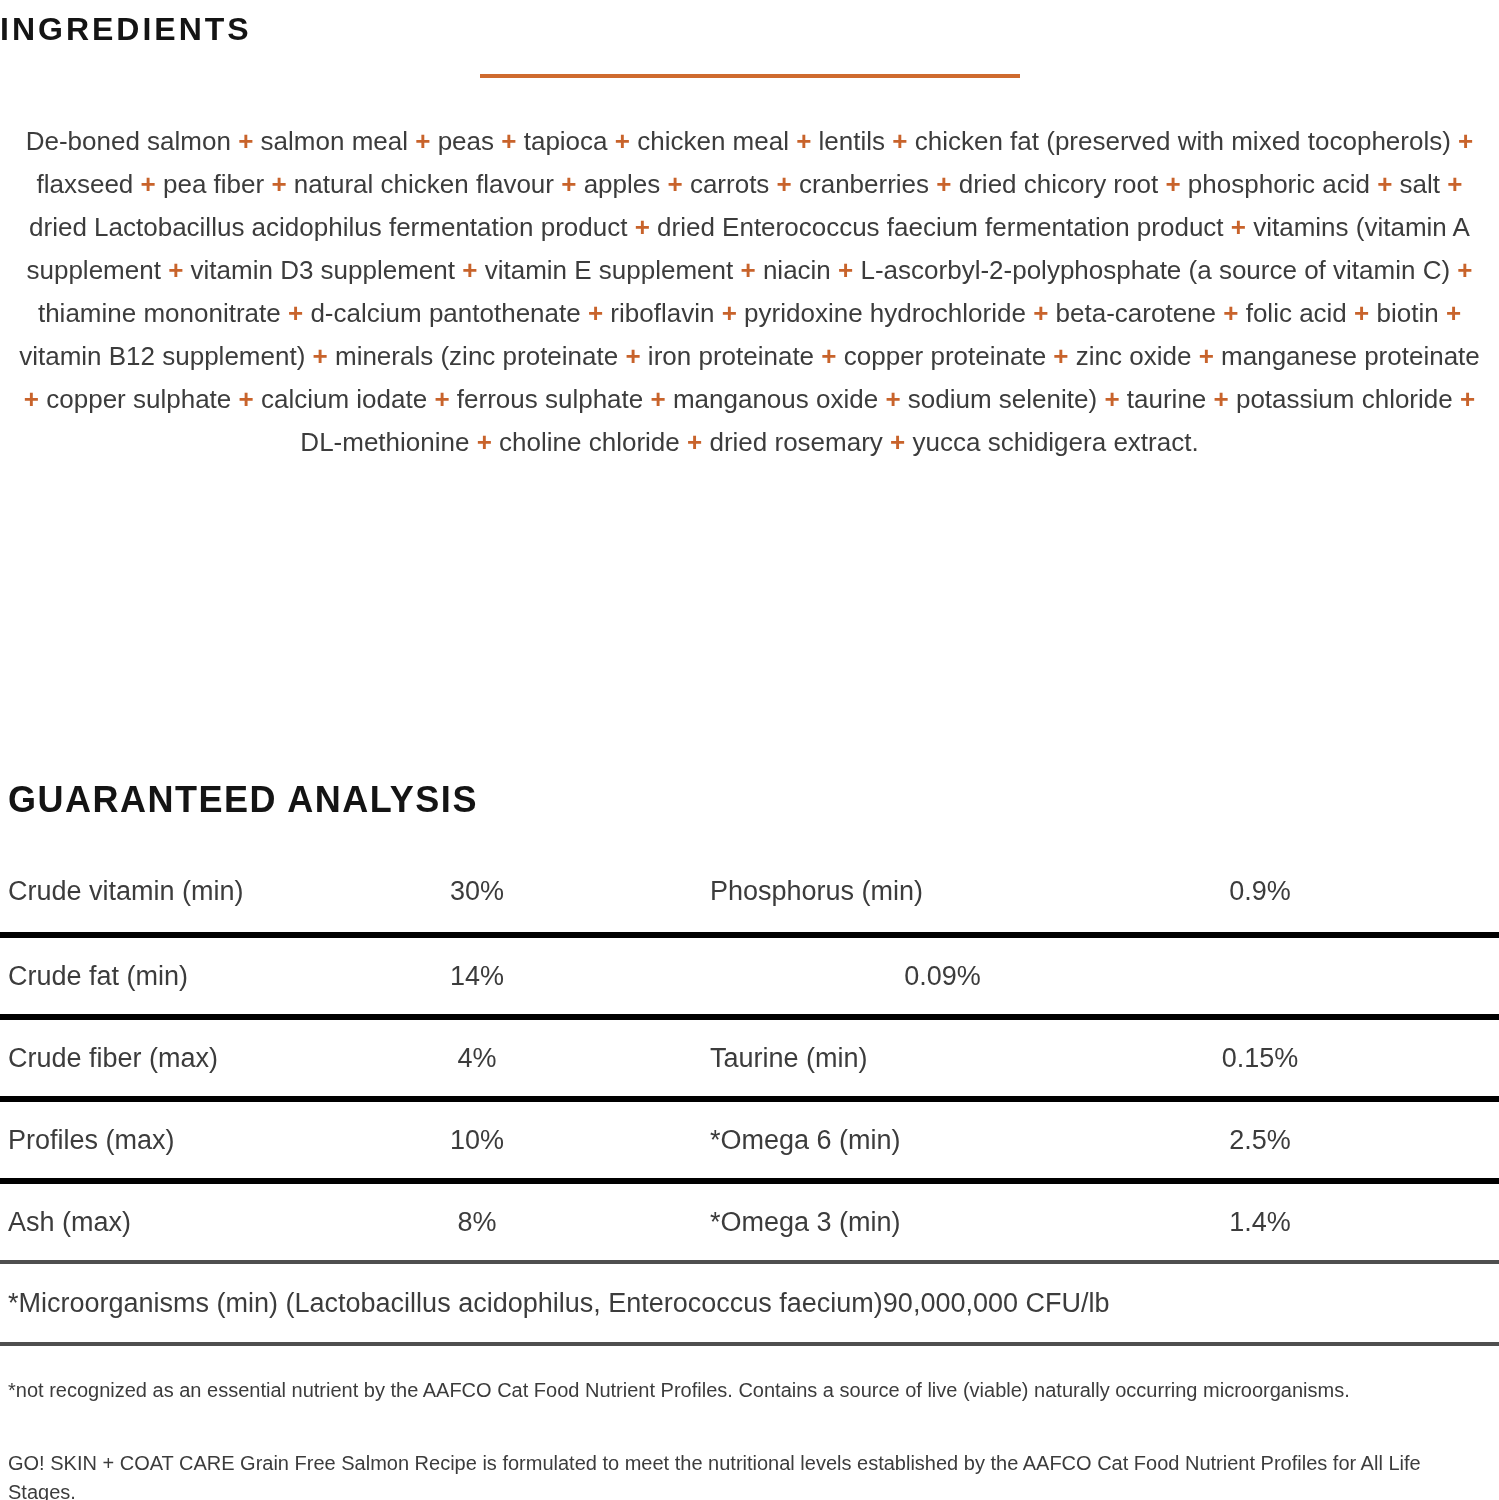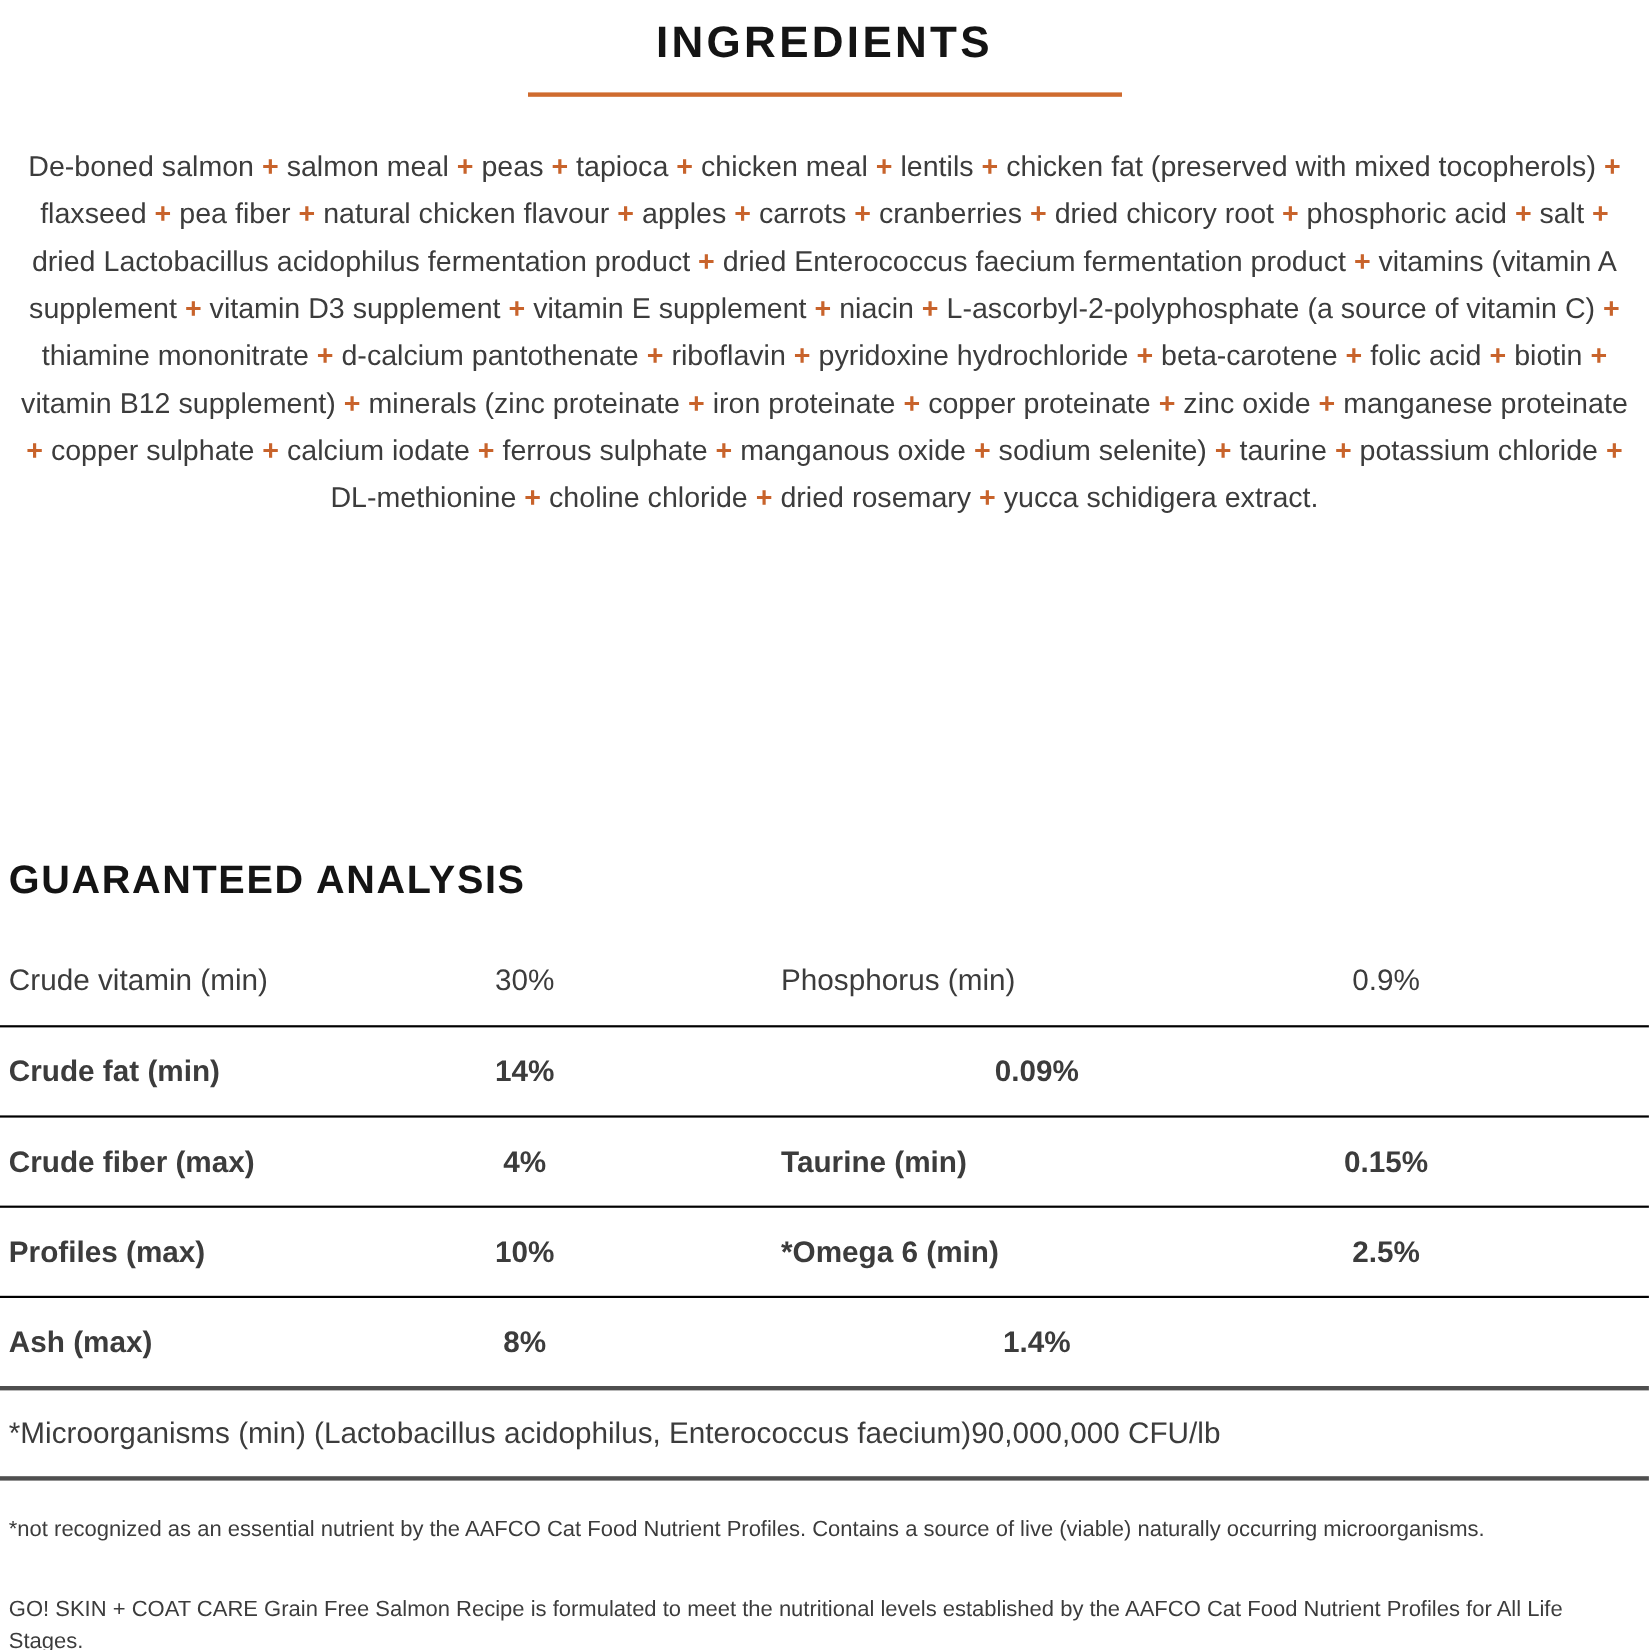--- a/index.html
+++ b/index.html
@@ -8,23 +8,23 @@
     width: 1499px;
     height: 1500px;
     background: #ffffff;
     font-family: "Liberation Sans", sans-serif;
     color: #3c3c3c;
     overflow: hidden;
   }
   
   .ing-title {
     margin: 0;
-    padding-top: 15px;
-    text-align: center;
-    font-size: 40px;
+    padding-top: 5px;
+    text-align: left;
+    font-size: 32px;
     line-height: 48px;
     font-weight: bold;
     letter-spacing: 3px;
     color: #141414;
   }
   .rule {
     width: 540px;
     height: 4px;
     margin: 21px auto 0;
   }
@@ -54,21 +54,21 @@
   }
   .ga-table { margin-top: 28px; }
   .ga-row {
     display: grid;
     grid-template-columns: 392px 170px 148px 465px 170px 154px;
     align-items: center;
     height: 82px;
     box-sizing: border-box;
     font-size: 27px;
   }
-  .ga-row + .ga-row { border-top: 2px solid #000000; font-weight: bold; }
+  .ga-row + .ga-row { border-top: 6px solid #000000; }
   .ga-row .label-left { padding-left: 8px; }
   .ga-row .value { text-align: center; }
   .ga-micro {
     display: flex;
     justify-content: flex-start;
     align-items: center;
     height: 78px;
     border-top: 4px solid #4f4f4f;
     border-bottom: 4px solid #4f4f4f;
     padding-left: 8px;
@@ -126,20 +126,21 @@
           <span class="value">10%</span>
           <span class="spacer"></span>
           <span class="label">*Omega 6 (min)</span>
           <span class="value">2.5%</span>
           <span class="spacer"></span>
         </div>
         <div class="ga-row">
           <span class="label label-left">Ash (max)</span>
           <span class="value">8%</span>
           <span class="spacer"></span>
+          <span class="label">*Omega 3 (min)</span>
           <span class="value">1.4%</span>
           <span class="spacer"></span>
         </div>
       </div>
 
     <div class="ga-micro">
       <span class="label">*Microorganisms (min) (Lactobacillus acidophilus, Enterococcus faecium)</span>
       <span class="value">90,000,000 CFU/lb</span>
     </div>
 

